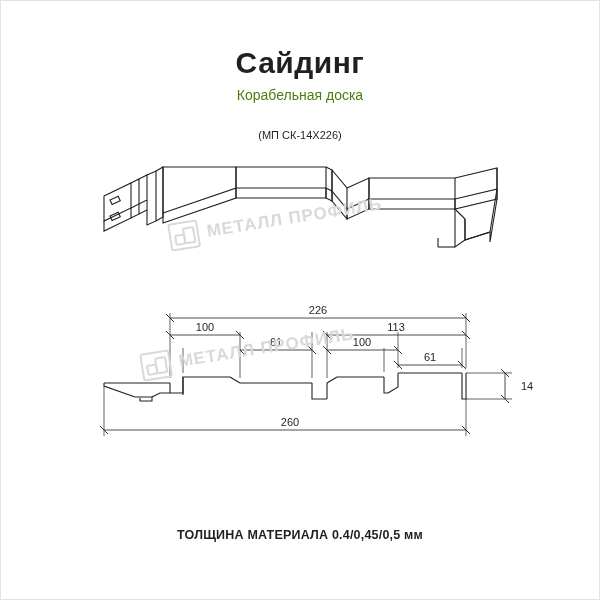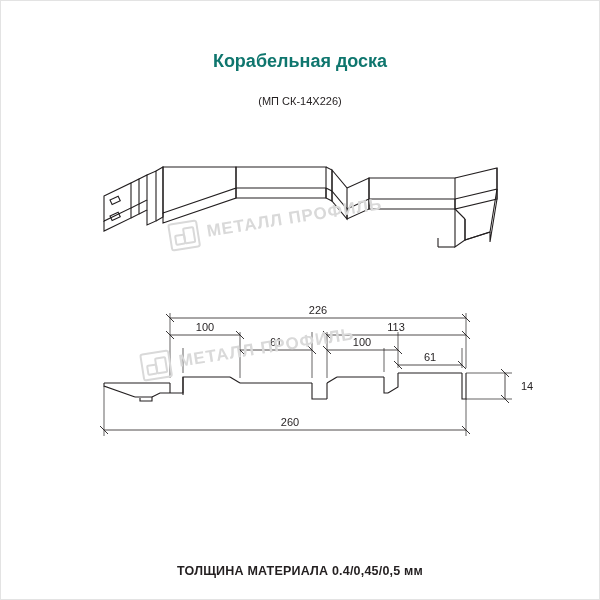--- a/index.html
+++ b/index.html
@@ -38,45 +38,44 @@
     text-align: center;
   }
   .title {
     font-size: 30px;
     font-weight: bold;
     letter-spacing: 0.5px;
     line-height: 34px;
     color: #231f20;
   }
   .subtitle {
-    font-size: 18px;
-    font-weight: bold;
+    font-size: 14px;
+    font-weight: normal;
     line-height: 22px;
     margin-top: 4px;
-    color: #0f766e;
+    color: #4d7c0f;
   }
   .code {
     font-size: 11px;
     line-height: 18px;
     margin-top: 20px;
     color: #231f20;
   }
 
   
   .footer {
     position: absolute;
     left: 0;
     top: 528px;
     width: 600px;
     text-align: center;
     font-size: 12.5px;
     font-weight: bold;
     letter-spacing: 0.2px;
     color: #231f20;
-    margin-top: 36px;
   }
 
   
   .drawing {
     position: absolute;
     left: 0;
     top: 0;
     width: 600px;
     height: 600px;
   }
@@ -122,20 +121,21 @@
   }
 </style>
 </head>
 <body>
 
 <div class="page">
 
   <div class="border-frame"></div>
 
   <div class="header">
+    <div class="title">Сайдинг</div>
     <div class="subtitle">Корабельная доска</div>
     <div class="code">(МП СК-14Х226)</div>
   </div>
 
   <svg class="drawing" viewBox="0 0 600 600" width="600" height="600" style="position:absolute;left:0;top:0;">
     <g fill="none" stroke="#231f20" stroke-width="1.1" stroke-linejoin="miter" stroke-linecap="butt">
 
       <path d="M104,196 L131,183 L131,208 L104,221 Z"></path>
       <path d="M104,221 L104,231 L131,218 L131,208"></path>
       <rect x="110" y="200" width="9" height="5" transform="rotate(-25 110 200)"></rect>

